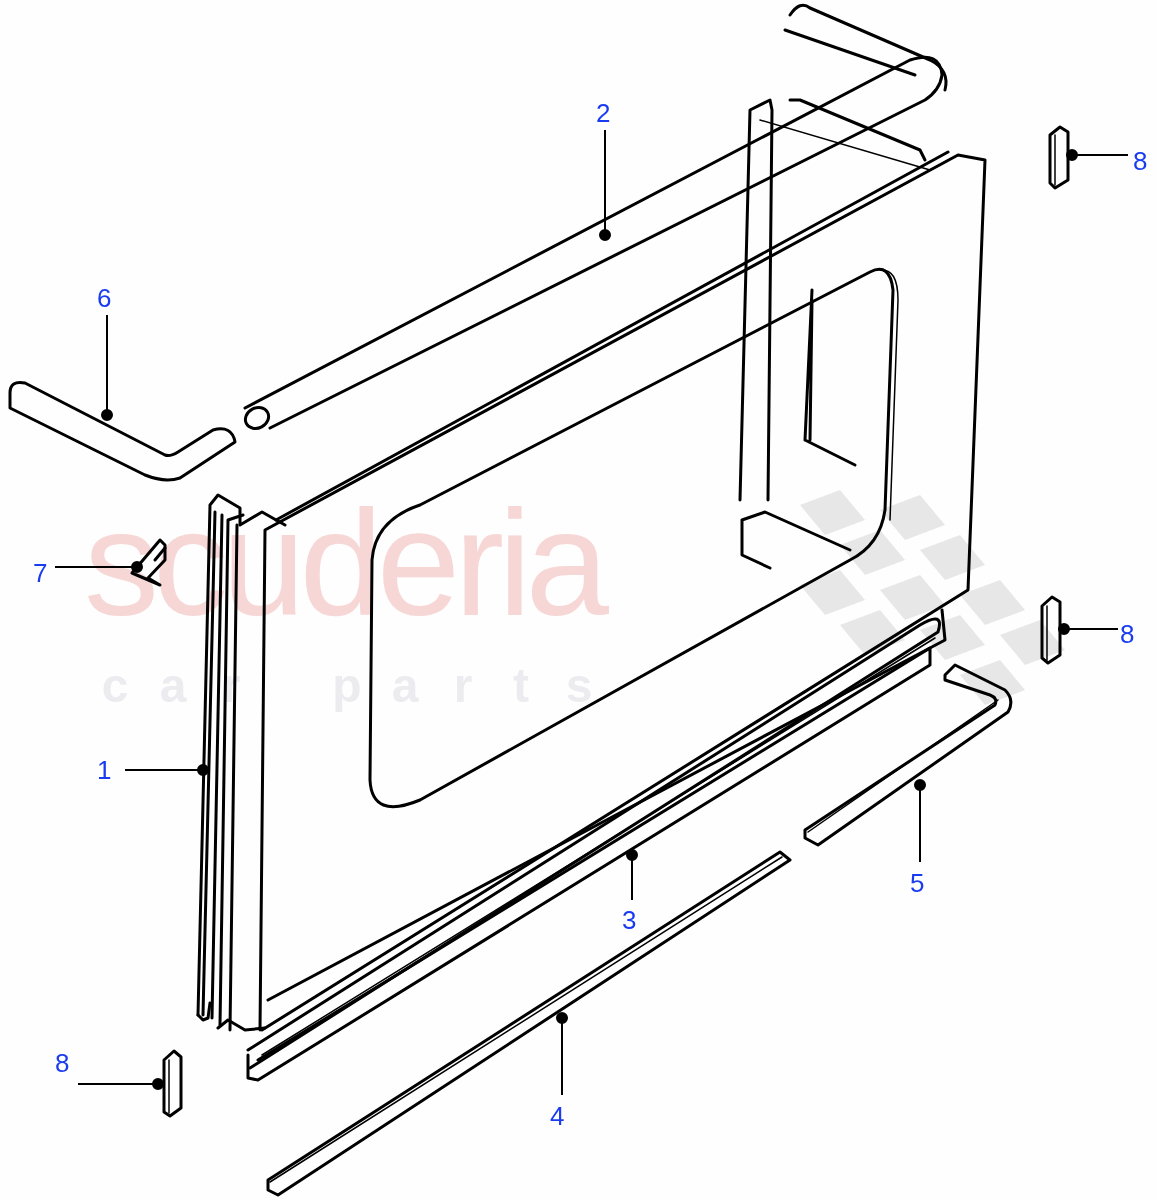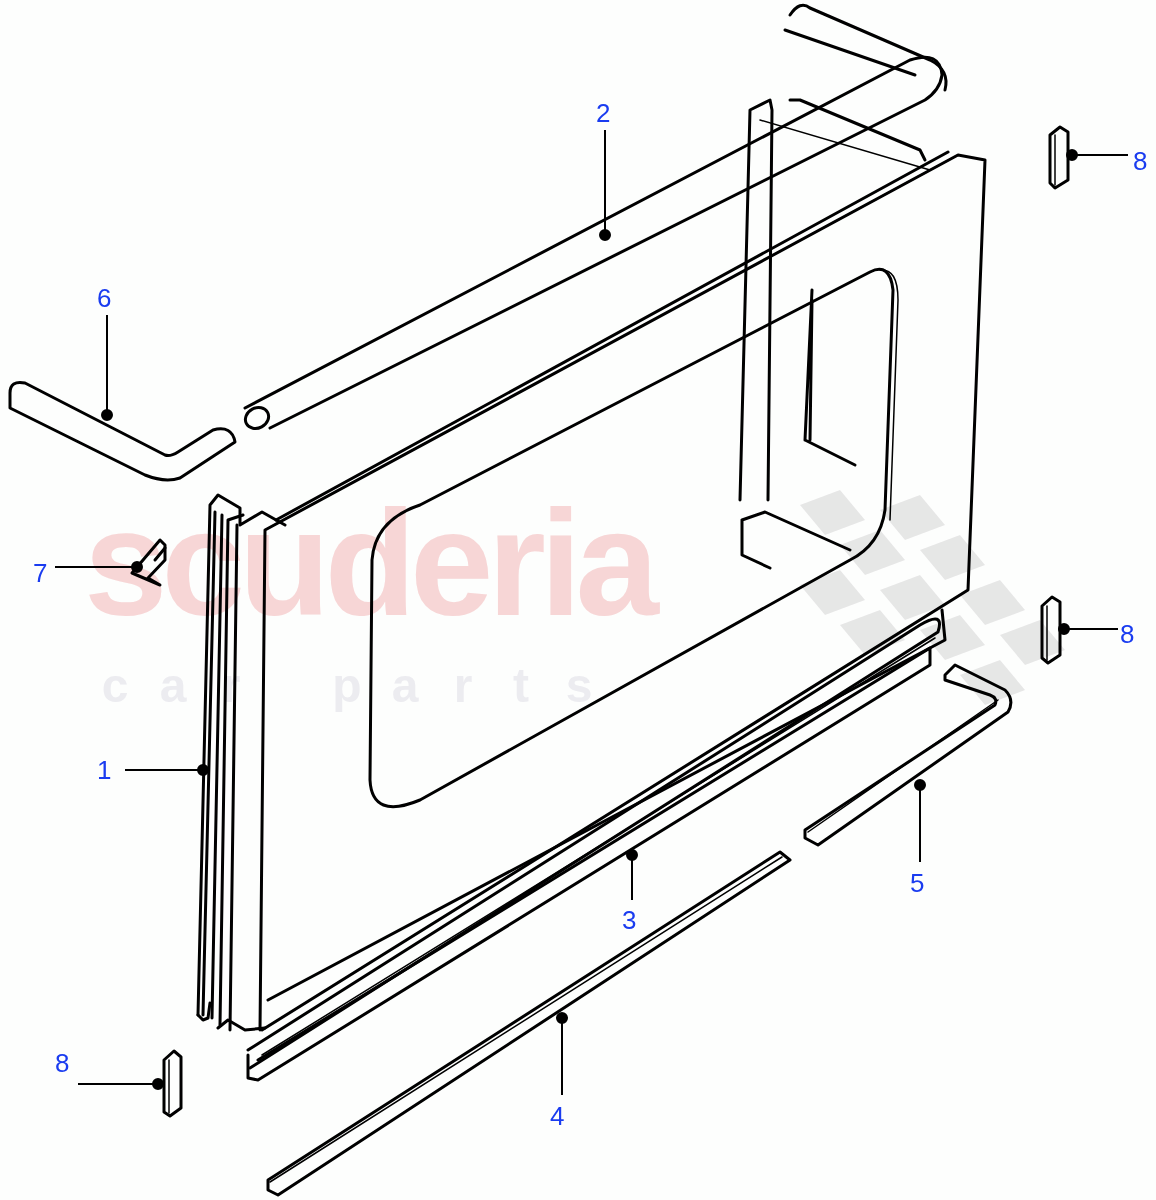--- a/index.html
+++ b/index.html
@@ -1,18 +1,18 @@
 <!DOCTYPE html>
 <html><head>
 <meta charset="utf-8">
 <style>
   html,body{margin:0;padding:0;background:#fdfefd;}
   #canvas{position:relative;width:1156px;height:1200px;overflow:hidden;background:#fdfefd;font-family:"Liberation Sans",sans-serif;}
   svg{position:absolute;left:0;top:0;}
-  .wm-main{position:absolute;left:84px;top:488px;font-family:"Liberation Sans",sans-serif;font-weight:bold;font-size:150px;letter-spacing:-6px;color:#f7d6d6;line-height:1;}
+  .wm-main{position:absolute;left:84px;top:488px;font-family:"Liberation Sans",sans-serif;font-weight:normal;font-size:150px;letter-spacing:-6px;color:#f7d6d6;line-height:1;}
   .wm-sub{position:absolute;left:86px;top:662px;font-family:"Liberation Sans",sans-serif;font-weight:bold;font-size:48px;color:#ececf0;line-height:1;letter-spacing:0;}
   .wm-sub span{display:inline-block;width:58px;text-align:center;}
   .callout{position:absolute;color:#1a3cf0;font-family:"Liberation Sans",sans-serif;font-size:26px;line-height:1;}
 </style>
 </head>
 <body>
 
 <div id="canvas">
 
   <div class="wm-main">scuderia</div>

